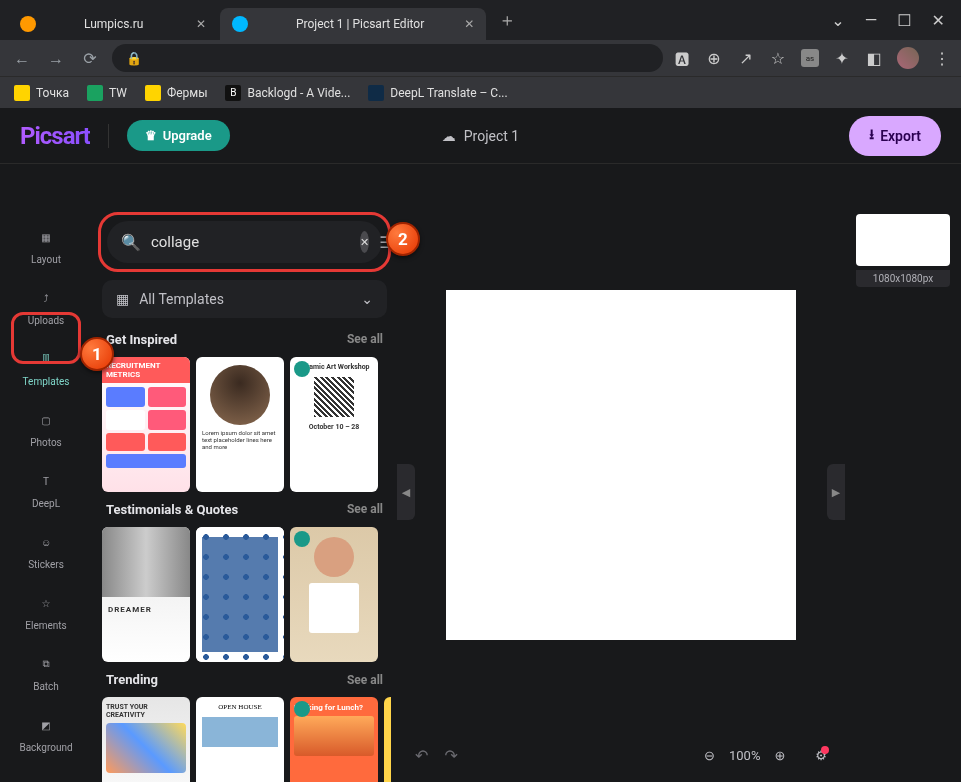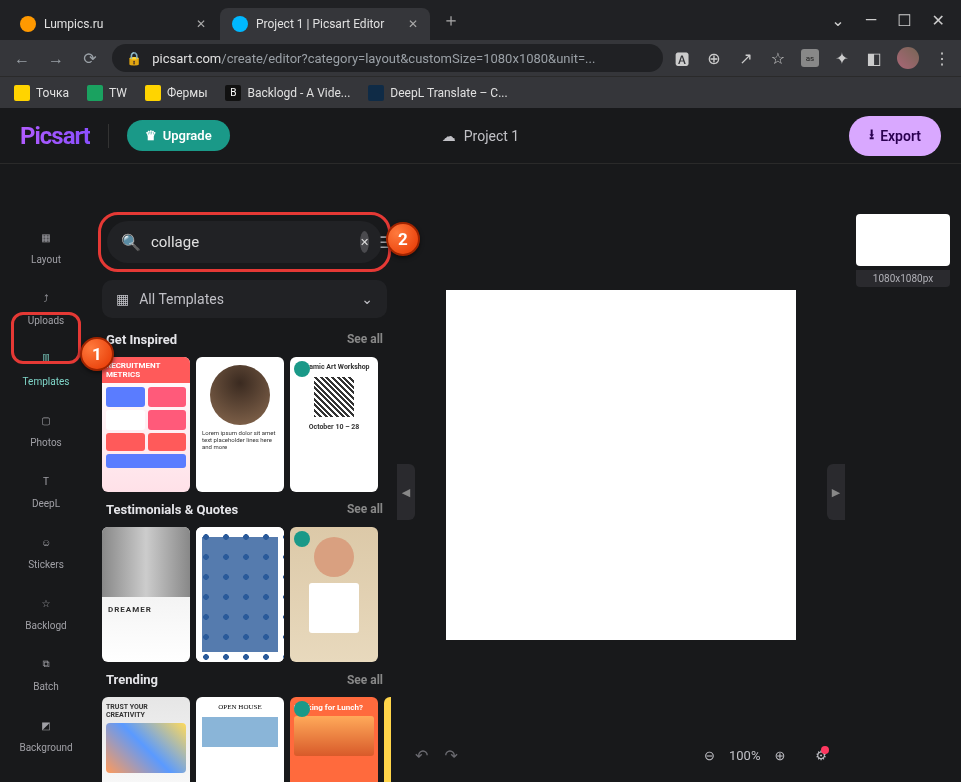--- a/index.html
+++ b/index.html
@@ -1,20 +1,20 @@
 <!DOCTYPE html>
 <html><head>
 <meta charset="utf-8">
 <style>
 * { margin: 0; padding: 0; box-sizing: border-box; font-family: -apple-system, BlinkMacSystemFont, "Segoe UI", Roboto, Arial, sans-serif; }
 body { background: #1a1a1a; width: 961px; height: 782px; overflow: hidden; position: relative; }
 
 
 .browser-top { background: #202124; height: 40px; display: flex; align-items: center; padding: 0 8px; }
-.tab { display: flex; align-items: center; background: #35363a; border-radius: 8px 8px 0 0; padding: 6px 12px; margin-right: 2px; min-width: 210px; height: 32px; margin-top: 8px; color: #e0e0e0; font-size: 12px; }
+.tab { display: flex; align-items: center; background: #35363a; border-radius: 8px 8px 0 0; padding: 6px 12px; margin-right: 2px; min-width: 210px; height: 32px; margin-top: 8px; color: #e0e0e0; font-size: 12px; gap: 40px; }
 .tab.inactive { background: transparent; }
 .tab-favicon { width: 16px; height: 16px; border-radius: 50%; margin-right: 8px; flex-shrink: 0; }
 .tab-close { margin-left: auto; color: #aaa; cursor: pointer; }
 .new-tab { color: #aaa; margin-left: 10px; font-size: 18px; cursor: pointer; }
 .window-controls { margin-left: auto; display: flex; gap: 20px; color: #ccc; padding-right: 8px; }
 
 .browser-bar { background: #35363a; height: 36px; display: flex; align-items: center; padding: 0 10px; gap: 10px; }
 .nav-btn { color: #9aa0a6; width: 24px; text-align: center; cursor: pointer; }
 .url-bar { flex: 1; background: #202124; border-radius: 20px; height: 28px; display: flex; align-items: center; padding: 0 14px; color: #9aa0a6; font-size: 13px; overflow: hidden; }
 .url-lock { margin-right: 10px; }
@@ -121,21 +121,20 @@
     <span>✕</span>
   </div>
 </div>
 
 <div class="browser-bar">
   <span class="nav-btn">←</span>
   <span class="nav-btn">→</span>
   <span class="nav-btn">⟳</span>
   <div class="url-bar">
     <span class="url-lock">🔒</span>
-    <span><span class="url-domain">picsart.com</span><span>/create/editor?category=layout&amp;customSize=1080x1080&amp;unit=...</span></span>
   </div>
   <div class="ext-row">
     <span class="ext-icon">🅰</span>
     <span class="ext-icon">⊕</span>
     <span class="ext-icon">↗</span>
     <span class="ext-icon">☆</span>
     <span class="ext-icon" style="background:#888;border-radius:3px;font-size:8px;color:#222;padding:9px 2px">as</span>
     <span class="ext-icon">✦</span>
     <span class="ext-icon">◧</span>
     <span class="ext-icon" style="width:22px;height:22px;border-radius:50%;background:linear-gradient(45deg,#a67,#765)"></span>
@@ -206,21 +205,21 @@
       <div class="rail-item">
           <div class="rail-icon">T</div>
           <span>DeepL</span>
         </div>
       <div class="rail-item">
           <div class="rail-icon">☺</div>
           <span>Stickers</span>
         </div>
       <div class="rail-item">
           <div class="rail-icon">☆</div>
-          <span>Backlogd</span>
+          <span>Elements</span>
         </div>
       <div class="rail-item">
           <div class="rail-icon">⧉</div>
           <span>Batch</span>
         </div>
       <div class="rail-item">
           <div class="rail-icon">◩</div>
           <span>Background</span>
         </div>
       <div class="templates-highlight" style="left:11px; top:110px; width:70px; height:52px;"></div>

